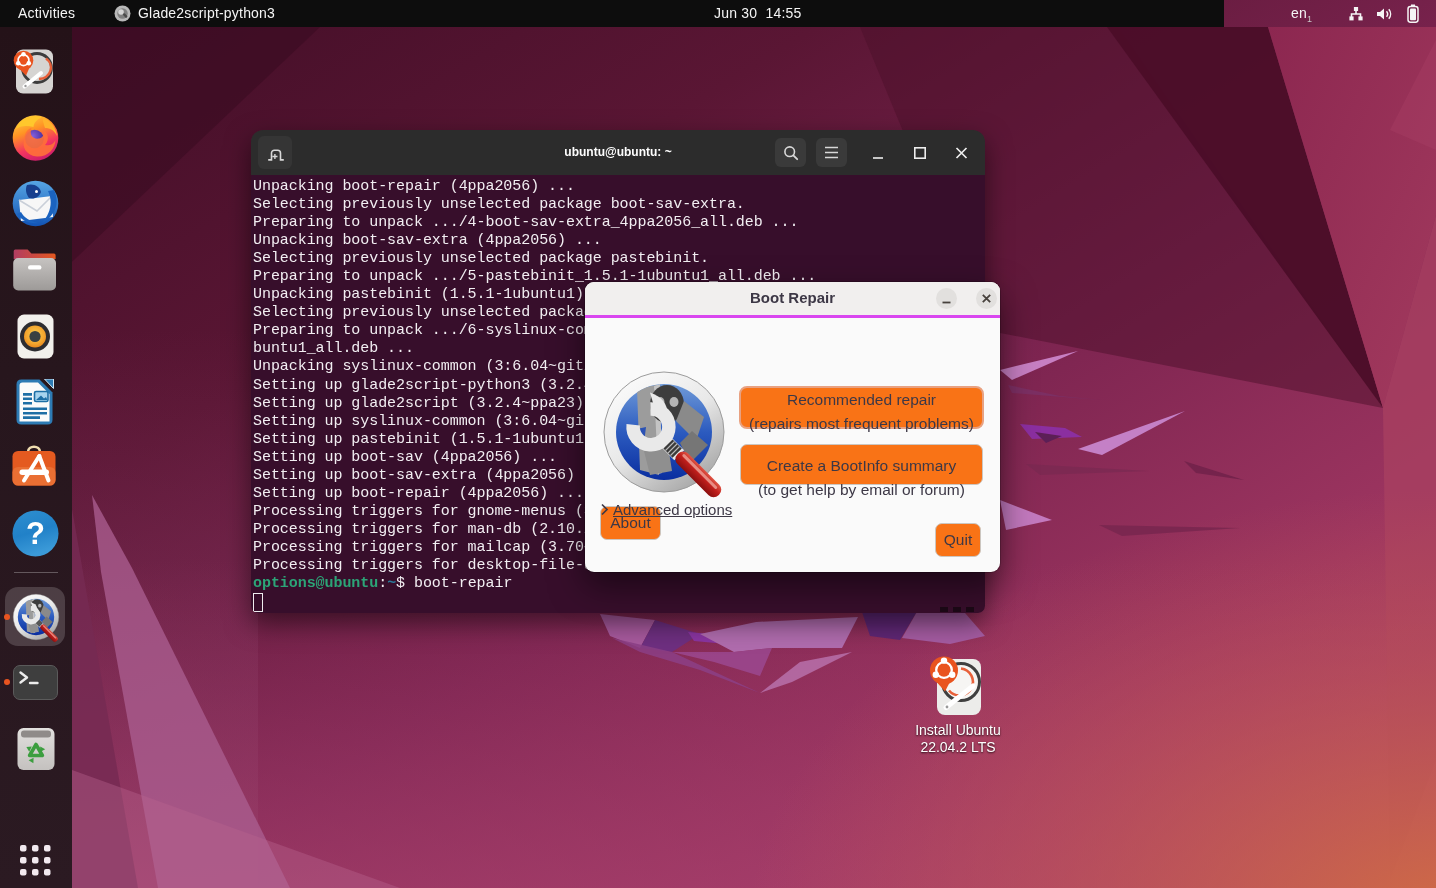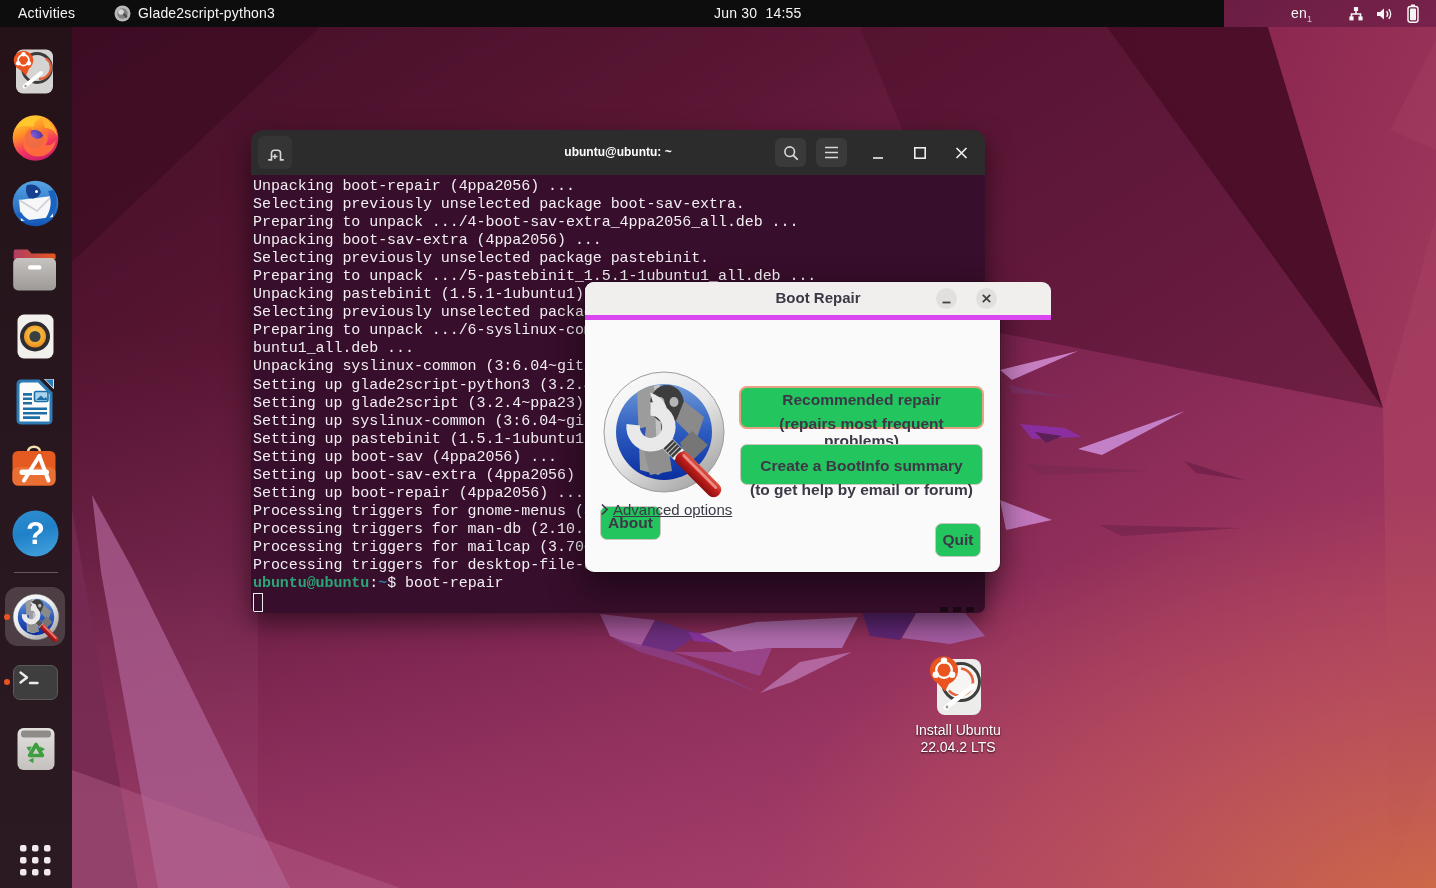--- a/index.html
+++ b/index.html
@@ -30,29 +30,29 @@
   #term pre{margin:0;padding:3px 0 0 2px;font-family:"Liberation Mono",monospace;
         font-size:15px;line-height:18.05px;color:#f2eef2;letter-spacing:-0.06px;}
   #term .g{color:#2ca477;font-weight:bold;}
   #term .b{color:#2a7b9b;font-weight:bold;}
   #term .ttl{position:absolute;left:0;top:0;width:100%;text-align:center;line-height:45px;
         color:#fefefe;font-weight:bold;font-size:12px;}
   .hbtn{position:absolute;top:10px;width:34px;height:25px;background:#3a3a3a;border-radius:6px;}
   
   #dlg{position:absolute;left:585px;top:282px;width:415px;height:290px;background:#fafafa;
        border-radius:9px;box-shadow:0 14px 34px rgba(0,0,0,.5),0 0 0 1px rgba(0,0,0,.18);}
-  #dlg .hdr{position:absolute;left:0;top:0;width:466px;height:33px;background:#f1efee;
-       border-radius:9px 9px 0 0;border-bottom:5px solid #d946ef;}
+  #dlg .hdr{position:absolute;left:0;top:0;width:415px;height:33px;background:#f1efee;
+       border-radius:9px 9px 0 0;border-bottom:3px solid #d946ef;}
   #dlg .ttl{width:100%;text-align:center;line-height:32px;font-weight:bold;font-size:15px;color:#3d3846;}
   .wbtn{position:absolute;top:6px;width:21px;height:21px;border-radius:50%;background:#e2e0de;
         color:#47413c;text-align:center;}
   #dlg h2{position:absolute;left:0;top:53px;width:415px;margin:0;text-align:center;
         font-size:15.5px;color:#3d3846;}
-  .gbtn{position:absolute;background:#22c55e;border:1px solid #ccc6c0;border-radius:7px;
-        color:#3d3846;font-size:15.5px;text-align:center;font-weight:bold;}
+  .gbtn{position:absolute;background:#f97316;border:1px solid #ccc6c0;border-radius:7px;
+        color:#3d3846;font-size:15.5px;text-align:center;}
   #dlg .gbtn div{line-height:17.5px;margin-top:6px;}
   #adv{position:absolute;left:600px;top:501px;font-size:15px;color:#3d3846;display:flex;align-items:center;text-decoration:underline;}
   
   #dico{position:absolute;left:898px;top:653px;width:120px;text-align:center;color:#fff;
         font-size:14px;text-shadow:0 1px 2px rgba(0,0,0,.8);line-height:17.5px;}
 </style>
 </head>
 <body>
 <svg id="wallpaper" viewBox="0 0 1436 888" preserveAspectRatio="none">
   <defs>
@@ -366,21 +366,21 @@
 Setting up glade2script (3.2.4~ppa23) ...
 Setting up syslinux-common (3:6.04~git20190206.bf6db5b4+dfsg1-3ubuntu1) ...
 Setting up pastebinit (1.5.1-1ubuntu1) ...
 Setting up boot-sav (4ppa2056) ...
 Setting up boot-sav-extra (4ppa2056) ...
 Setting up boot-repair (4ppa2056) ...
 Processing triggers for gnome-menus (3.36.0-1ubuntu3) ...
 Processing triggers for man-db (2.10.2-1) ...
 Processing triggers for mailcap (3.70+nmu1ubuntu1) ...
 Processing triggers for desktop-file-utils (0.26-1ubuntu3) ...
-<span class="g">ubuntu@ubuntu</span>:<span class="b">~</span>$ boot-repair
+<span class="g">options@ubuntu</span>:<span class="b">~</span>$ boot-repair
 <span style="display:inline-block;width:8px;height:17px;border:1.5px solid #efecef;margin-top:0;vertical-align:text-top;"></span></pre>
     <div style="position:absolute;left:689px;top:432px;width:38px;height:4.5px;background:repeating-linear-gradient(90deg,#1c0916 0 8px,transparent 8px 13px);"></div>
   </div>
   <div class="ttl">ubuntu@ubuntu: ~</div>
 </div>
 
 <svg width="0" height="0" style="position:absolute;">
   <defs>
     <linearGradient id="silver" x1="0" y1="0" x2="0.7" y2="1">
       <stop offset="0" stop-color="#ffffff"></stop>

